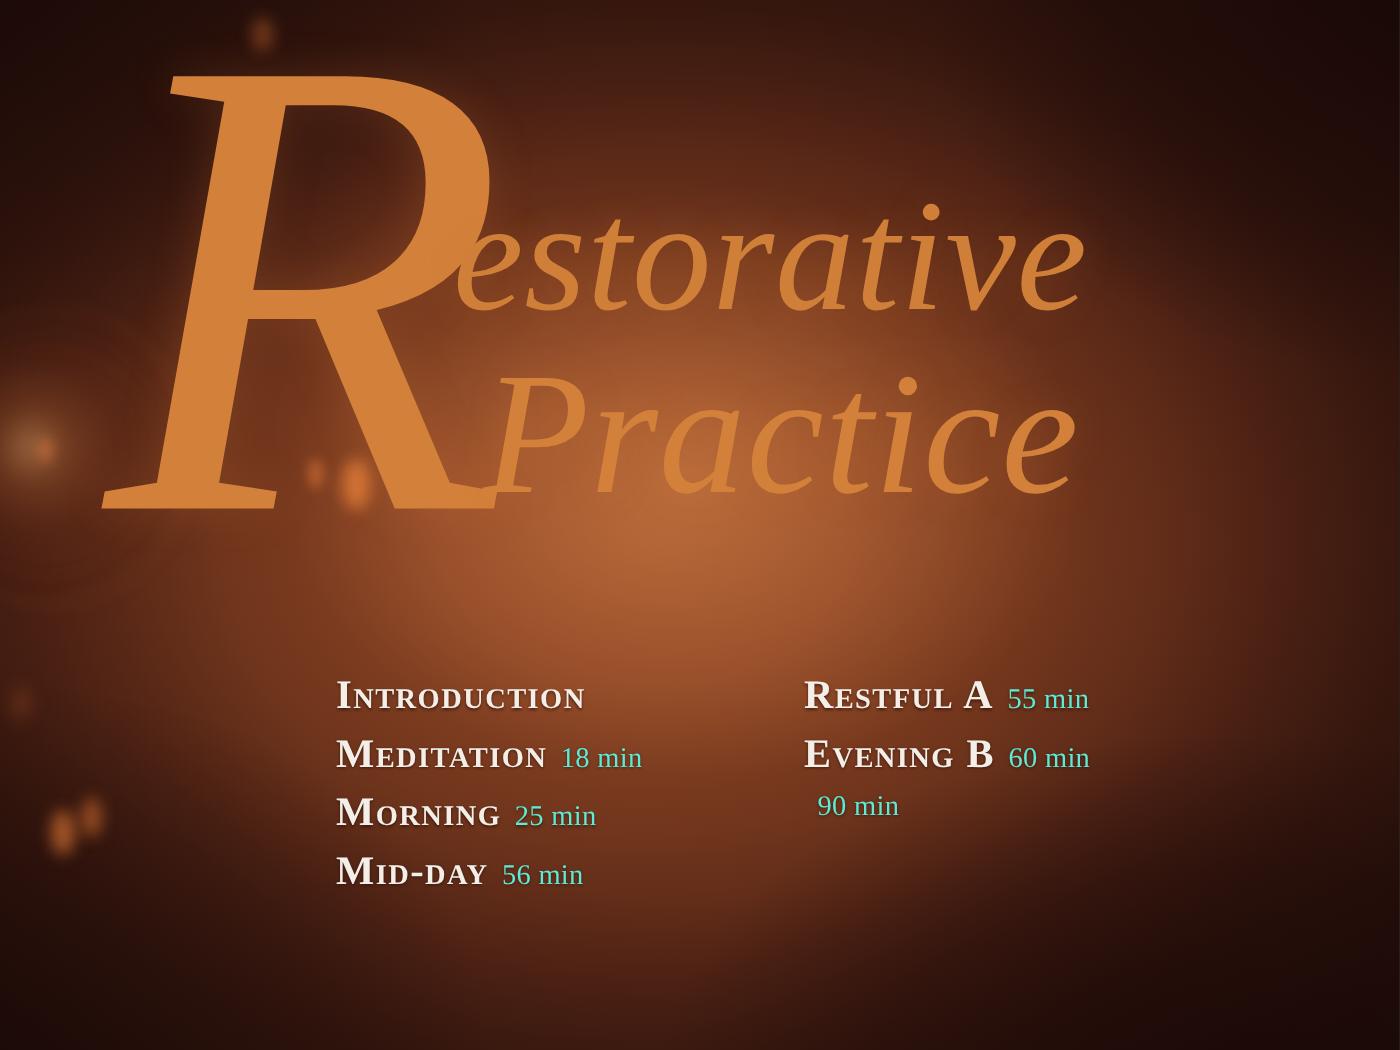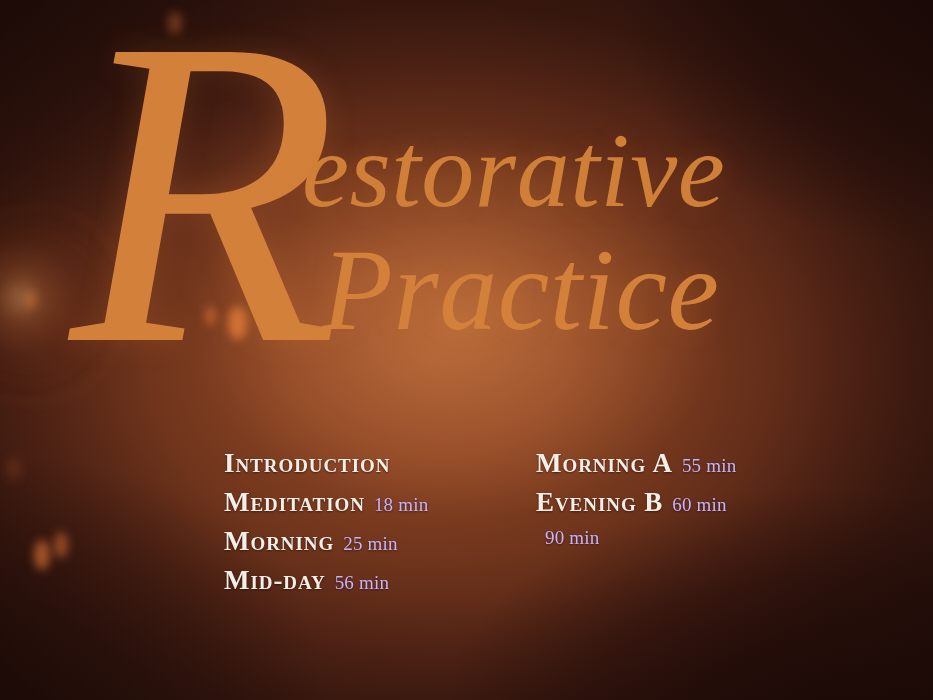--- a/index.html
+++ b/index.html
@@ -208,21 +208,21 @@
     letter-spacing: 0.035em;
     color: #f3efe8;
     text-shadow: 0 1px 2px rgba(40, 12, 6, 0.65);
   }
   .menu-duration {
     font-family: "Liberation Serif", "DejaVu Serif", serif;
     font-weight: 400;
     font-size: 19px;
     line-height: 1;
     letter-spacing: 0.01em;
-    color: #c4b5fd;
+    color: #5eead4;
     margin-left: 9px;
     text-shadow: 0 1px 2px rgba(40, 12, 6, 0.6);
   }
   .menu-duration:empty { margin-left: 0; }
 </style>
 </head>
 <body>
 
 <div id="screen">
 
@@ -268,21 +268,21 @@
           <span class="menu-label">Morning</span>
           <span class="menu-duration">25 min</span>
         </div>
         <div class="menu-item">
           <span class="menu-label">Mid-day</span>
           <span class="menu-duration">56 min</span>
         </div>
       </div>
     <div class="menu-column" id="menu-column-right">
         <div class="menu-item">
-          <span class="menu-label">Morning A</span>
+          <span class="menu-label">Restful A</span>
           <span class="menu-duration">55 min</span>
         </div>
         <div class="menu-item">
           <span class="menu-label">Evening B</span>
           <span class="menu-duration">60 min</span>
         </div>
         <div class="menu-item">
           <span class="menu-duration">90 min</span>
         </div>
       </div>

